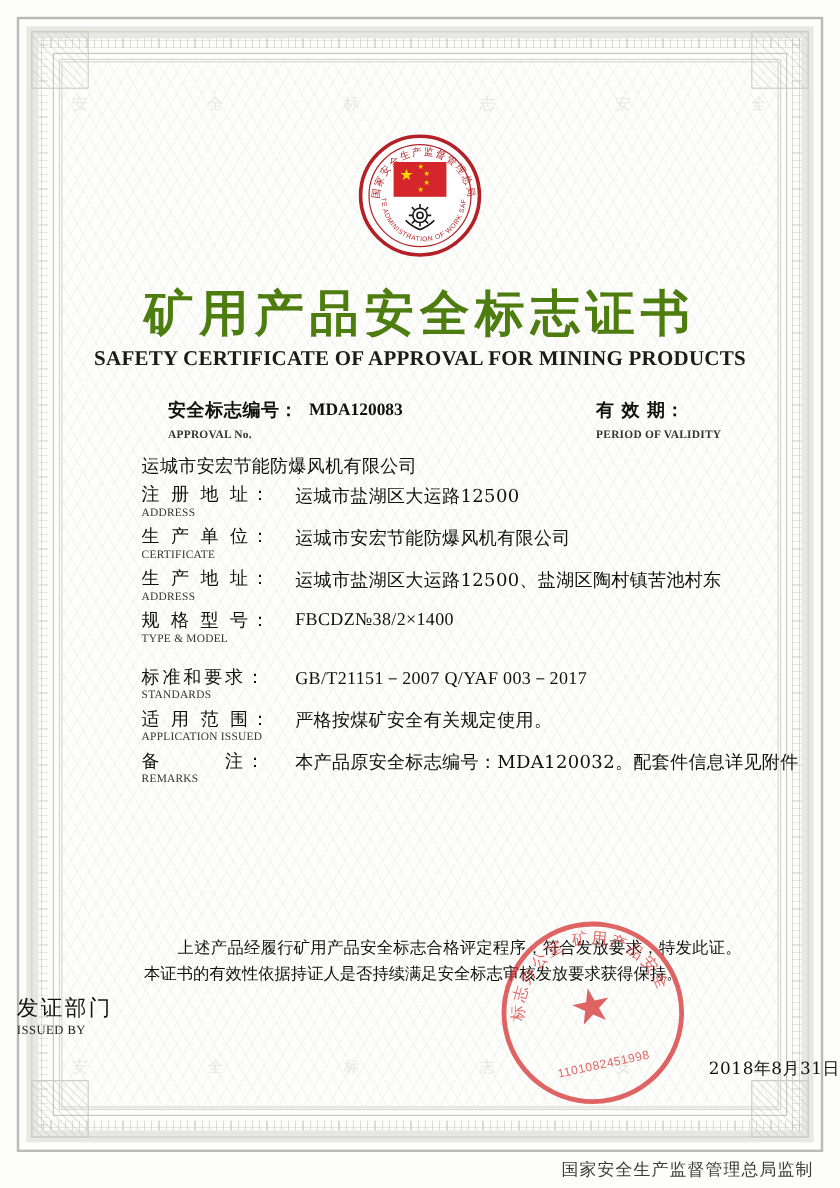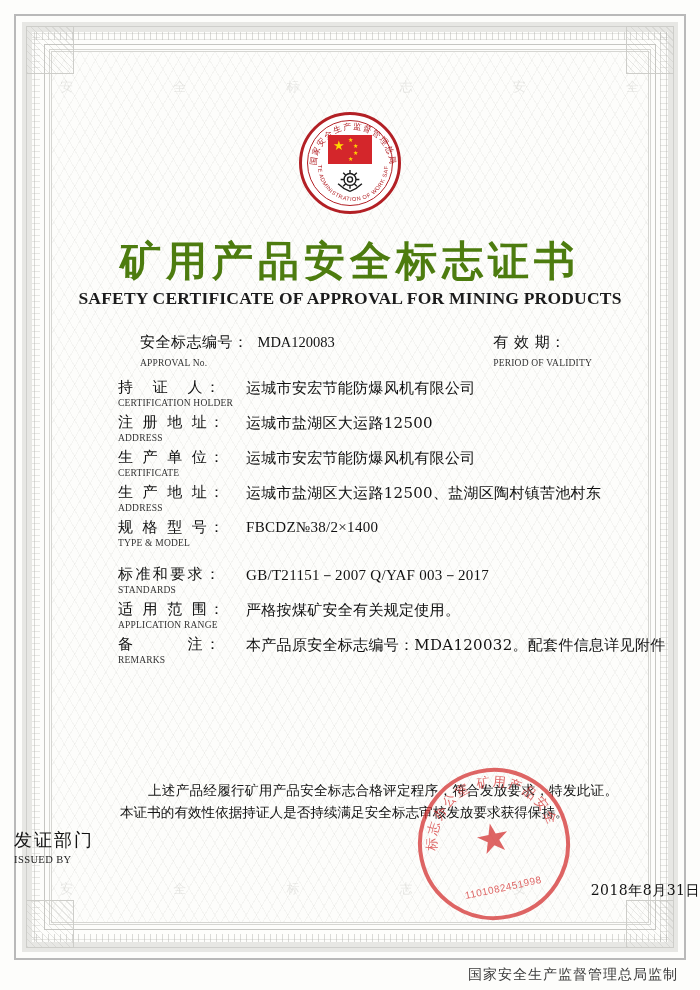--- a/index.html
+++ b/index.html
@@ -183,24 +183,25 @@
     font-weight: bold;
     letter-spacing: .2px;
     color: #1b1b1b;
   }
 
   
   .hdr-row {
     position: absolute;
     top: 333px;
     left: 140px;
-    right: 108px;
+    right: 99px;
     display: flex;
     justify-content: space-between;
     align-items: center;
+    font-weight: bold;
   }
   .lbl-stack {
     display: inline-block;
     vertical-align: top;
   }
   .lbl-cn {
     font-family: "DejaVu Serif", serif;
     font-size: 15px;
     color: #111;
     white-space: nowrap;
@@ -435,24 +436,20 @@
       <span class="lbl-stack">
         <span class="lbl-cn">有 效 期：</span><br>
         <span class="lbl-en">PERIOD OF VALIDITY</span>
       </span>
     </div>
   </div>
 
   <div class="fields">
 
     <div class="field">
-      <div class="key">
-        <div class="lbl-cn">持　证　人：</div>
-        <div class="lbl-en">CERTIFICATION HOLDER</div>
-      </div>
       <div class="val">运城市安宏节能防爆风机有限公司</div>
     </div>
 
     <div class="field">
       <div class="key">
         <div class="lbl-cn">注 册 地 址：</div>
         <div class="lbl-en">ADDRESS</div>
       </div>
       <div class="val">运城市盐湖区大运路12500</div>
     </div>
@@ -488,21 +485,21 @@
       <div class="key">
         <div class="lbl-cn">标准和要求：</div>
         <div class="lbl-en">STANDARDS</div>
       </div>
       <div class="val latin">GB/T21151－2007   Q/YAF 003－2017</div>
     </div>
 
     <div class="field">
       <div class="key">
         <div class="lbl-cn">适 用 范 围：</div>
-        <div class="lbl-en">APPLICATION RANGE</div>
+        <div class="lbl-en">APPLICATION ISSUED</div>
       </div>
       <div class="val">严格按煤矿安全有关规定使用。</div>
     </div>
 
     <div class="field">
       <div class="key">
         <div class="lbl-cn">备　　　注：</div>
         <div class="lbl-en">REMARKS</div>
       </div>
       <div class="val">本产品原安全标志编号：MDA120032。配套件信息详见附件</div>

